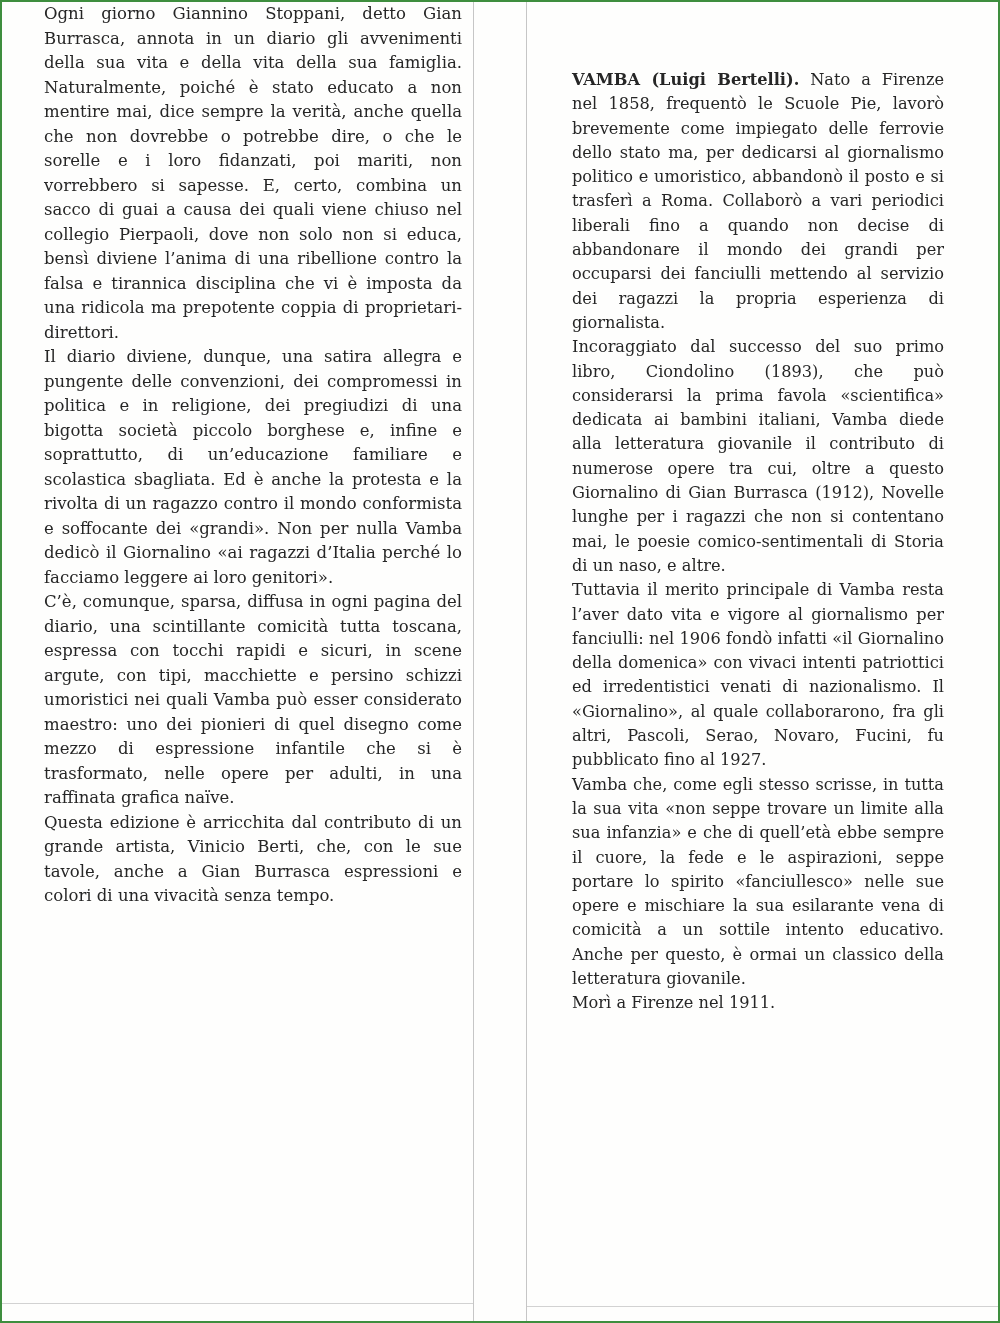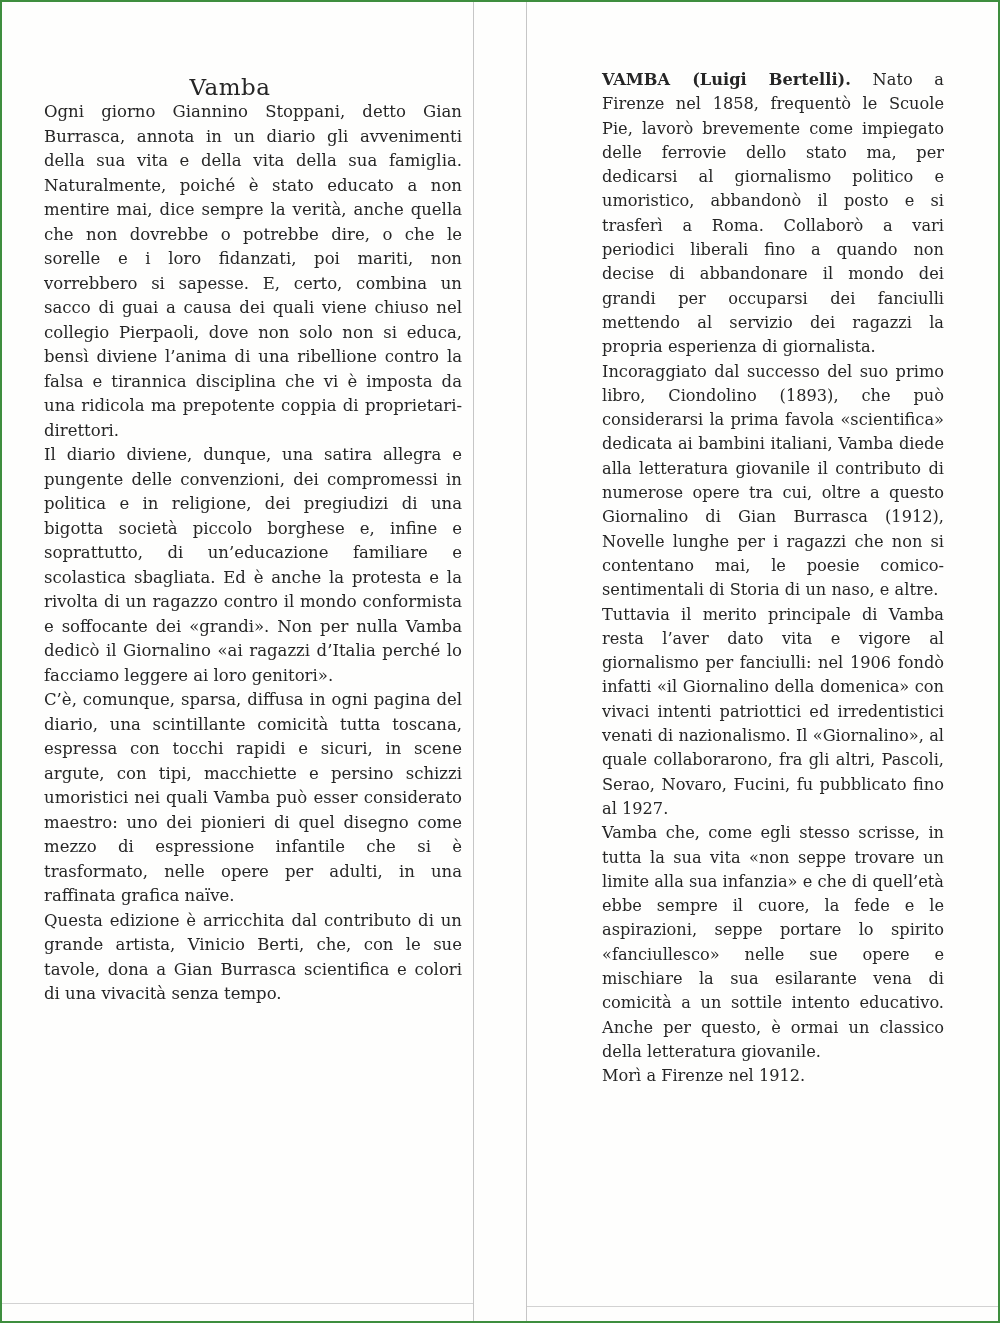--- a/index.html
+++ b/index.html
@@ -66,52 +66,51 @@
   h2.book-title span { display: block; }
 
   .body-text {
     text-align: justify;
     font-size: 16.5px;
     line-height: 24.5px;
     hyphens: auto;
     -webkit-hyphens: auto;
   }
   .page-left .body-text  { }
-  .page-right .body-text { padding-top: 66px; font-size: 16.2px; line-height: 24.3px; margin-left: 30px; }
+  .page-right .body-text { padding-top: 66px; font-size: 16.2px; line-height: 24.3px; }
 
   .body-text p { margin: 0; padding: 0; }
 
   .it { }
   .bd { font-weight: bold; }
 </style>
 </head>
 <body>
 
 <div class="scan">
 
   <div class="gutter-line gl-left"></div>
   <div class="gutter-line gl-right"></div>
   <div class="page-bottom-line pbl-left"></div>
   <div class="page-bottom-line pbl-right"></div>
 
   <div class="page-left">
-    <h1 class="author">Vamba</h1>
 
 
     <div class="body-text" id="left-body">
         <p><span>Ogni giorno Giannino Stoppani, detto Gian Burrasca, annota in un diario gli avvenimenti della sua vita e della vita della sua famiglia. Naturalmente, poiché è stato educato a non mentire mai, dice sempre la verità, anche quella che non dovrebbe o potrebbe dire, o che le sorelle e i loro fidanzati, poi mariti, non vorrebbero si sapesse. E, certo, combina un sacco di guai a causa dei quali viene chiuso nel collegio Pierpaoli, dove non solo non si educa, bensì diviene l’anima di una ribellione contro la falsa e tirannica disciplina che vi è imposta da una ridicola ma prepotente coppia di proprietari-direttori.</span></p>
         <p><span>Il diario diviene, dunque, una satira allegra e pungente delle convenzioni, dei compromessi in politica e in religione, dei pregiudizi di una bigotta società piccolo borghese e, infine e soprattutto, di un’educazione familiare e scolastica sbagliata. Ed è anche la protesta e la rivolta di un ragazzo contro il mondo conformista e soffocante dei «grandi». Non per nulla Vamba dedicò il </span><span class="it">Giornalino</span><span> «ai ragazzi d’Italia perché lo facciamo leggere ai loro genitori».</span></p>
         <p><span>C’è, comunque, sparsa, diffusa in ogni pagina del diario, una scintillante comicità tutta toscana, espressa con tocchi rapidi e sicuri, in scene argute, con tipi, macchiette e persino schizzi umoristici nei quali Vamba può esser considerato maestro: uno dei pionieri di quel disegno come mezzo di espressione infantile che si è trasformato, nelle opere per adulti, in una raffinata grafica naïve.</span></p>
-        <p><span>Questa edizione è arricchita dal contributo di un grande artista, Vinicio Berti, che, con le sue tavole, dona a Gian Burrasca scientifica e colori di una vivacità senza tempo.</span></p>
+        <p><span>Questa edizione è arricchita dal contributo di un grande artista, Vinicio Berti, che, con le sue tavole, anche a Gian Burrasca espressioni e colori di una vivacità senza tempo.</span></p>
       </div>
   </div>
 
   <div class="page-right">
     <div class="body-text" id="right-body">
         <p><span class="bd">VAMBA (Luigi Bertelli).</span><span> Nato a Firenze nel 1858, frequentò le Scuole Pie, lavorò brevemente come impiegato delle ferrovie dello stato ma, per dedicarsi al giornalismo politico e umoristico, abbandonò il posto e si trasferì a Roma. Collaborò a vari periodici liberali fino a quando non decise di abbandonare il mondo dei grandi per occuparsi dei fanciulli mettendo al servizio dei ragazzi la propria esperienza di giornalista.</span></p>
         <p><span>Incoraggiato dal successo del suo primo libro, </span><span class="it">Ciondolino</span><span> (1893), che può considerarsi la prima favola «scientifica» dedicata ai bambini italiani, Vamba diede alla letteratura giovanile il contributo di numerose opere tra cui, oltre a questo </span><span class="it">Giornalino di Gian Burrasca</span><span> (1912), </span><span class="it">Novelle lunghe per i ragazzi che non si contentano mai</span><span>, le poesie comico-sentimentali di </span><span class="it">Storia di un naso</span><span>, e altre.</span></p>
         <p><span>Tuttavia il merito principale di Vamba resta l’aver dato vita e vigore al giornalismo per fanciulli: nel 1906 fondò infatti «il Giornalino della domenica» con vivaci intenti patriottici ed irredentistici venati di nazionalismo. Il «Giornalino», al quale collaborarono, fra gli altri, Pascoli, Serao, Novaro, Fucini, fu pubblicato fino al 1927.</span></p>
         <p><span>Vamba che, come egli stesso scrisse, in tutta la sua vita «non seppe trovare un limite alla sua infanzia» e che di quell’età ebbe sempre il cuore, la fede e le aspirazioni, seppe portare lo spirito «fanciullesco» nelle sue opere e mischiare la sua esilarante vena di comicità a un sottile intento educativo. Anche per questo, è ormai un classico della letteratura giovanile.</span></p>
-        <p><span>Morì a Firenze nel 1912.</span></p>
+        <p><span>Morì a Firenze nel 1911.</span></p>
       </div>
   </div>
 
 </div>
 
 </body></html>

